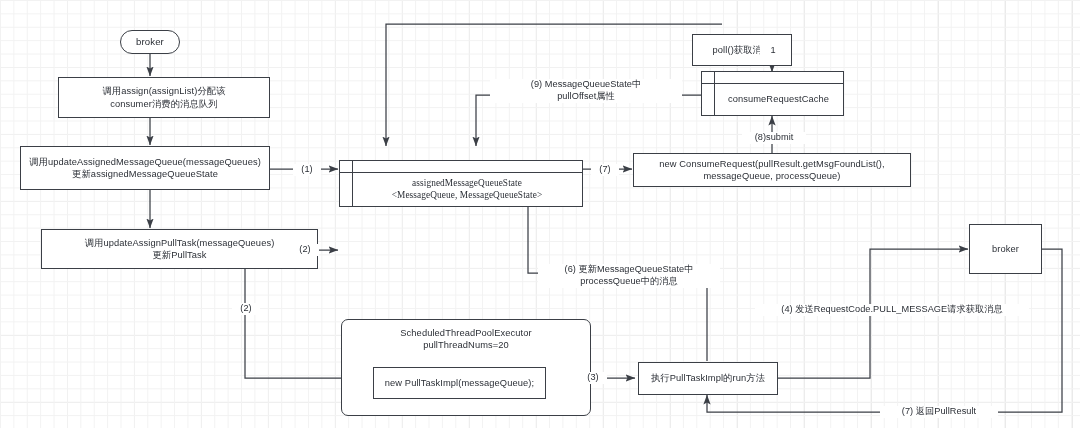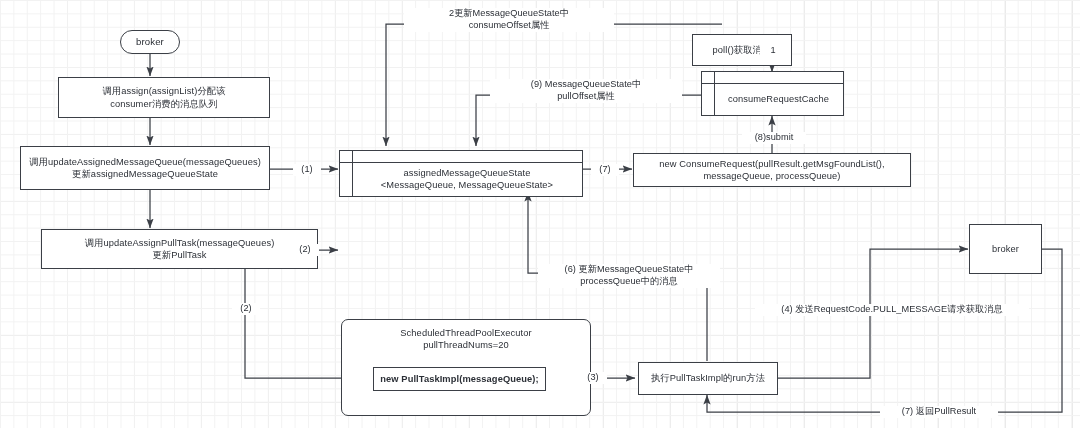--- a/index.html
+++ b/index.html
@@ -161,21 +161,21 @@
   <div class="node plain" style="left:20px; top:146px; width:250px; height:44px;">
     <span>调用updateAssignedMessageQueue(messageQueues)
 更新assignedMessageQueueState</span>
   </div>
 
   <div class="node plain" style="left:41px; top:229px; width:277px; height:40px;">
     <span>调用updateAssignPullTask(messageQueues)
 更新PullTask</span>
   </div>
 
-  <div class="node store" style="left:339px; top:150px; width:244px; height:47px;">
+  <div class="node store" style="left:339px; top:160px; width:244px; height:47px;font-family:Liberation Serif, serif;">
     <div class="store-body"></div>
     <div class="store-vline"></div>
     <div class="store-hline"></div>
     <div class="store-label">assignedMessageQueueState
 &lt;MessageQueue, MessageQueueState&gt;</div>
   </div>
 
 
   <div class="node store" style="left:701px; top:71px; width:143px; height:45px;">
     <div class="store-body"></div>
@@ -191,21 +191,21 @@
   <div class="node plain" style="left:633px; top:153px; width:278px; height:34px;">
     <span>new ConsumeRequest(pullResult.getMsgFoundList(),
 messageQueue, processQueue)</span>
   </div>
 
   <div class="node rounded" style="left:341px; top:319px; width:250px; height:97px;">
     <span>ScheduledThreadPoolExecutor
 pullThreadNums=20</span>
   </div>
 
-  <div class="node plain" style="left:373px; top:367px; width:173px; height:24px;font-weight:bold;">
+  <div class="node plain" style="left:373px; top:367px; width:173px; height:32px;">
     <span>new PullTaskImpl(messageQueue);</span>
   </div>
 
   <div class="node plain" style="left:638px; top:362px; width:140px; height:33px;">
     <span>执行PullTaskImpl的run方法</span>
   </div>
 
   <div class="node plain" style="left:969px; top:224px; width:73px; height:50px;">
     <span>broker</span>
   </div>
@@ -225,18 +225,16 @@
   <div class="edge-label boxed" style="left:538px; top:264px; width:180px;">(6)  更新MessageQueueState中
 processQueue中的消息</div>
 
   <div class="edge-label boxed" style="left:591px; top:164px; width:26px;">(7)</div>
 
   <div class="edge-label boxed" style="left:742px; top:132px; width:62px;">(8)submit</div>
 
   <div class="edge-label boxed" style="left:490px; top:79px; width:190px;">(9)  MessageQueueState中
 pullOffset属性</div>
 
-  <div class="edge-label boxed" style="left:404px; top:8px; width:208px;">2更新MessageQueueState中
-consumeOffset属性</div>
 
   <div class="edge-label boxed tiny" style="left:760px; top:45px; width:24px;">1</div>
 
 </div>
 
 </body></html>

